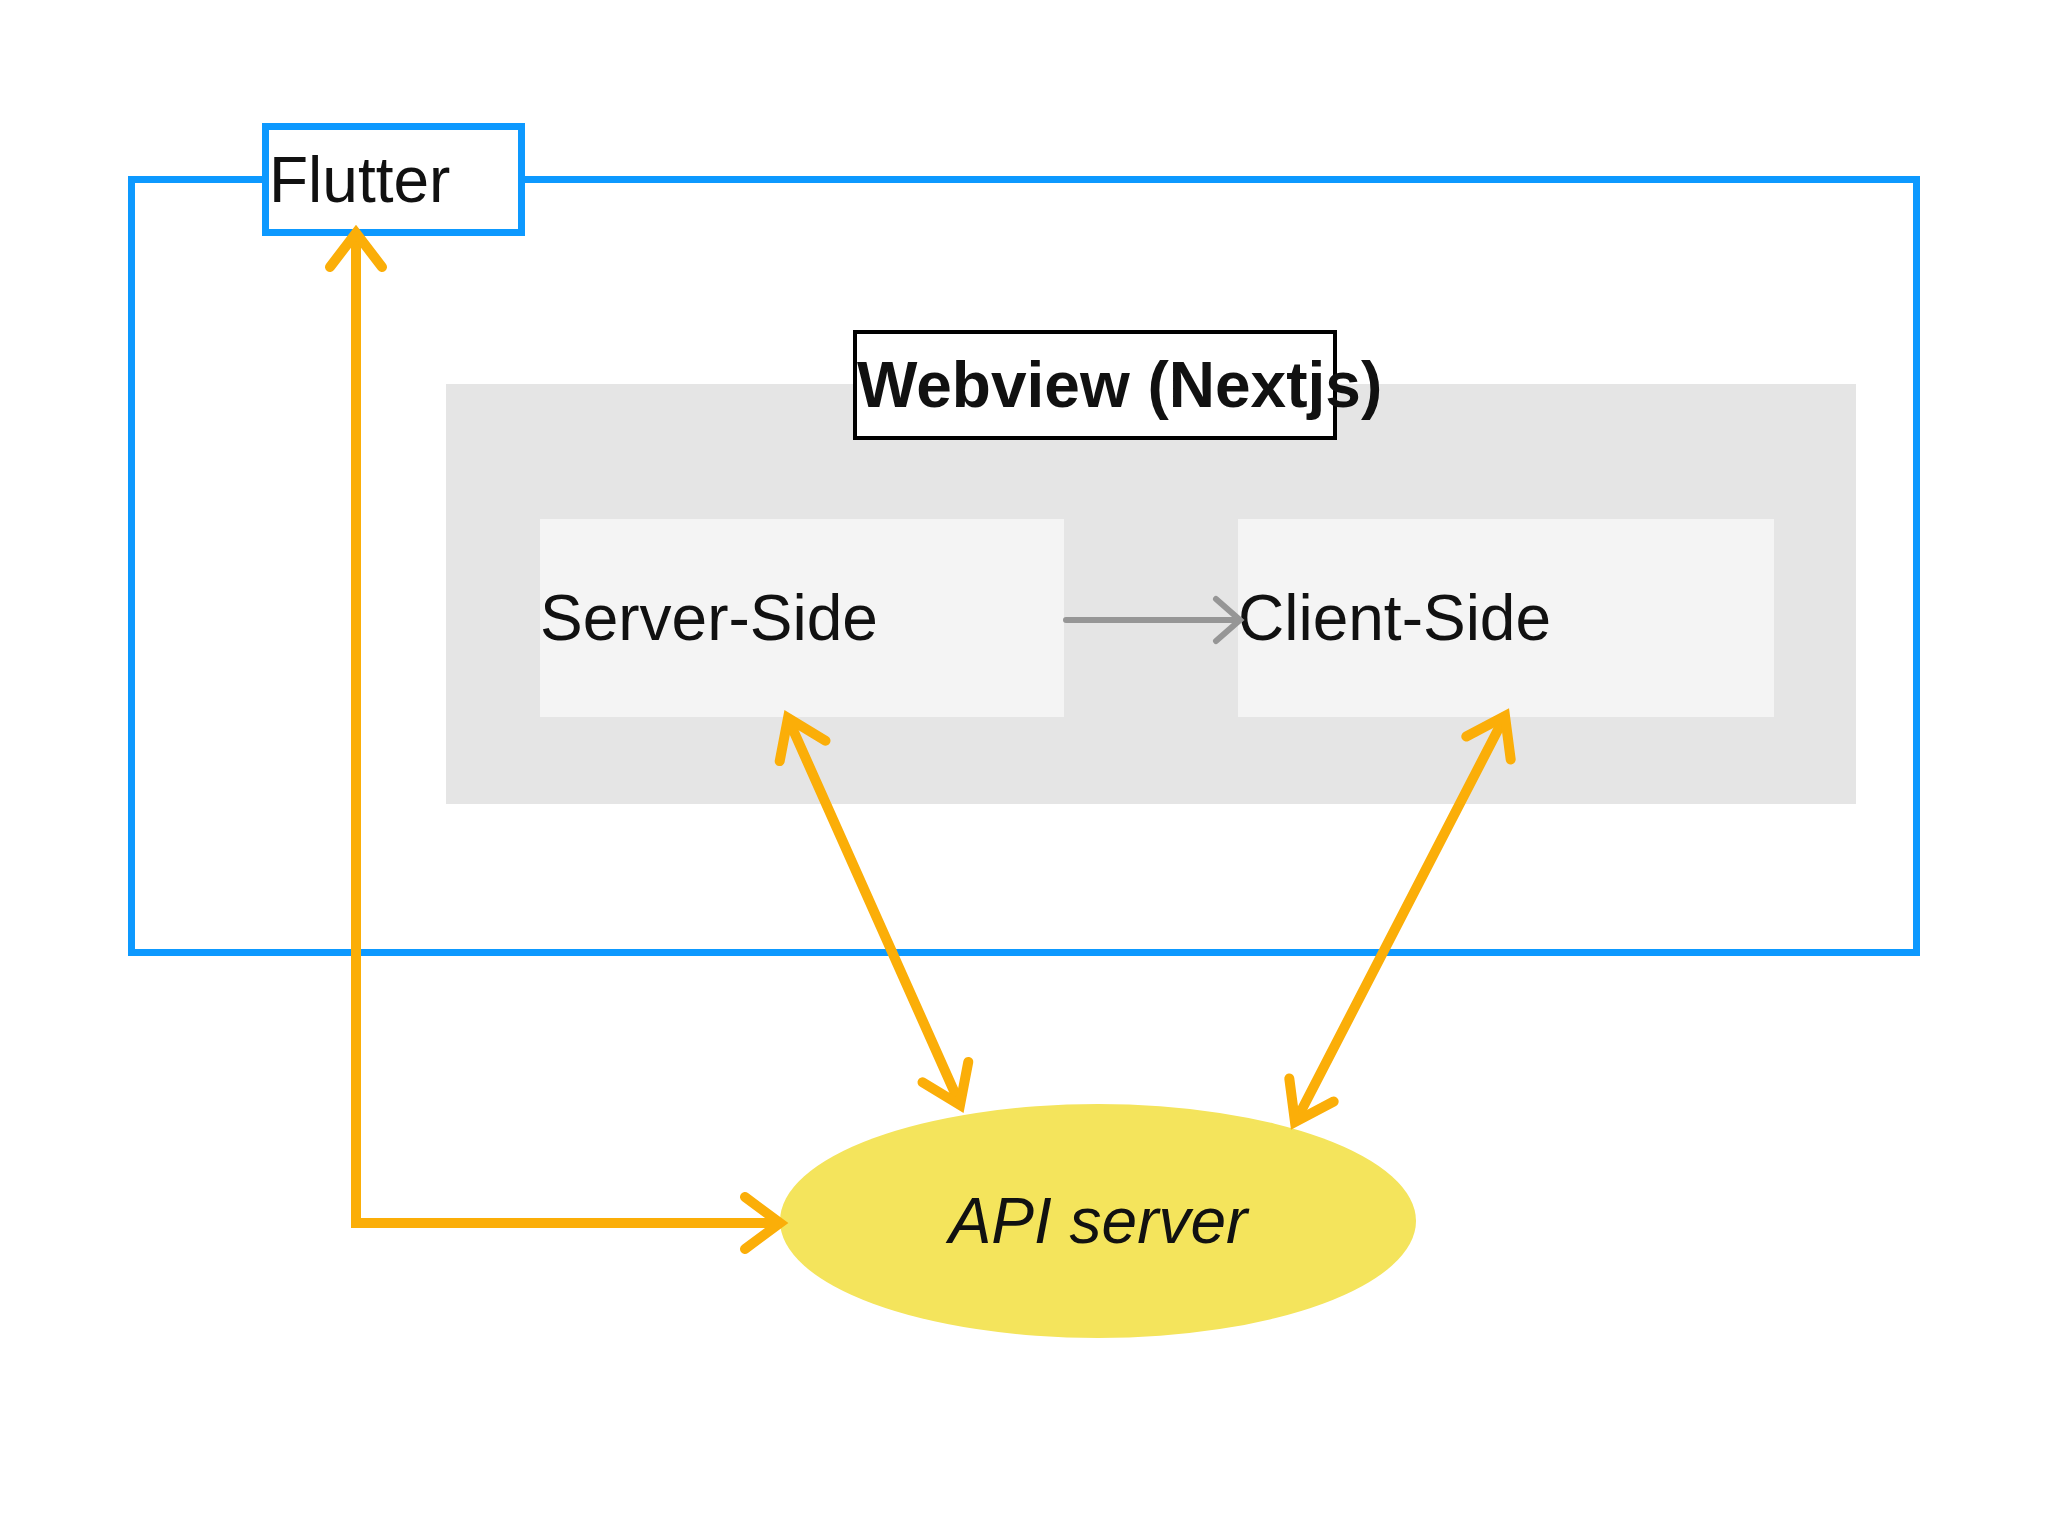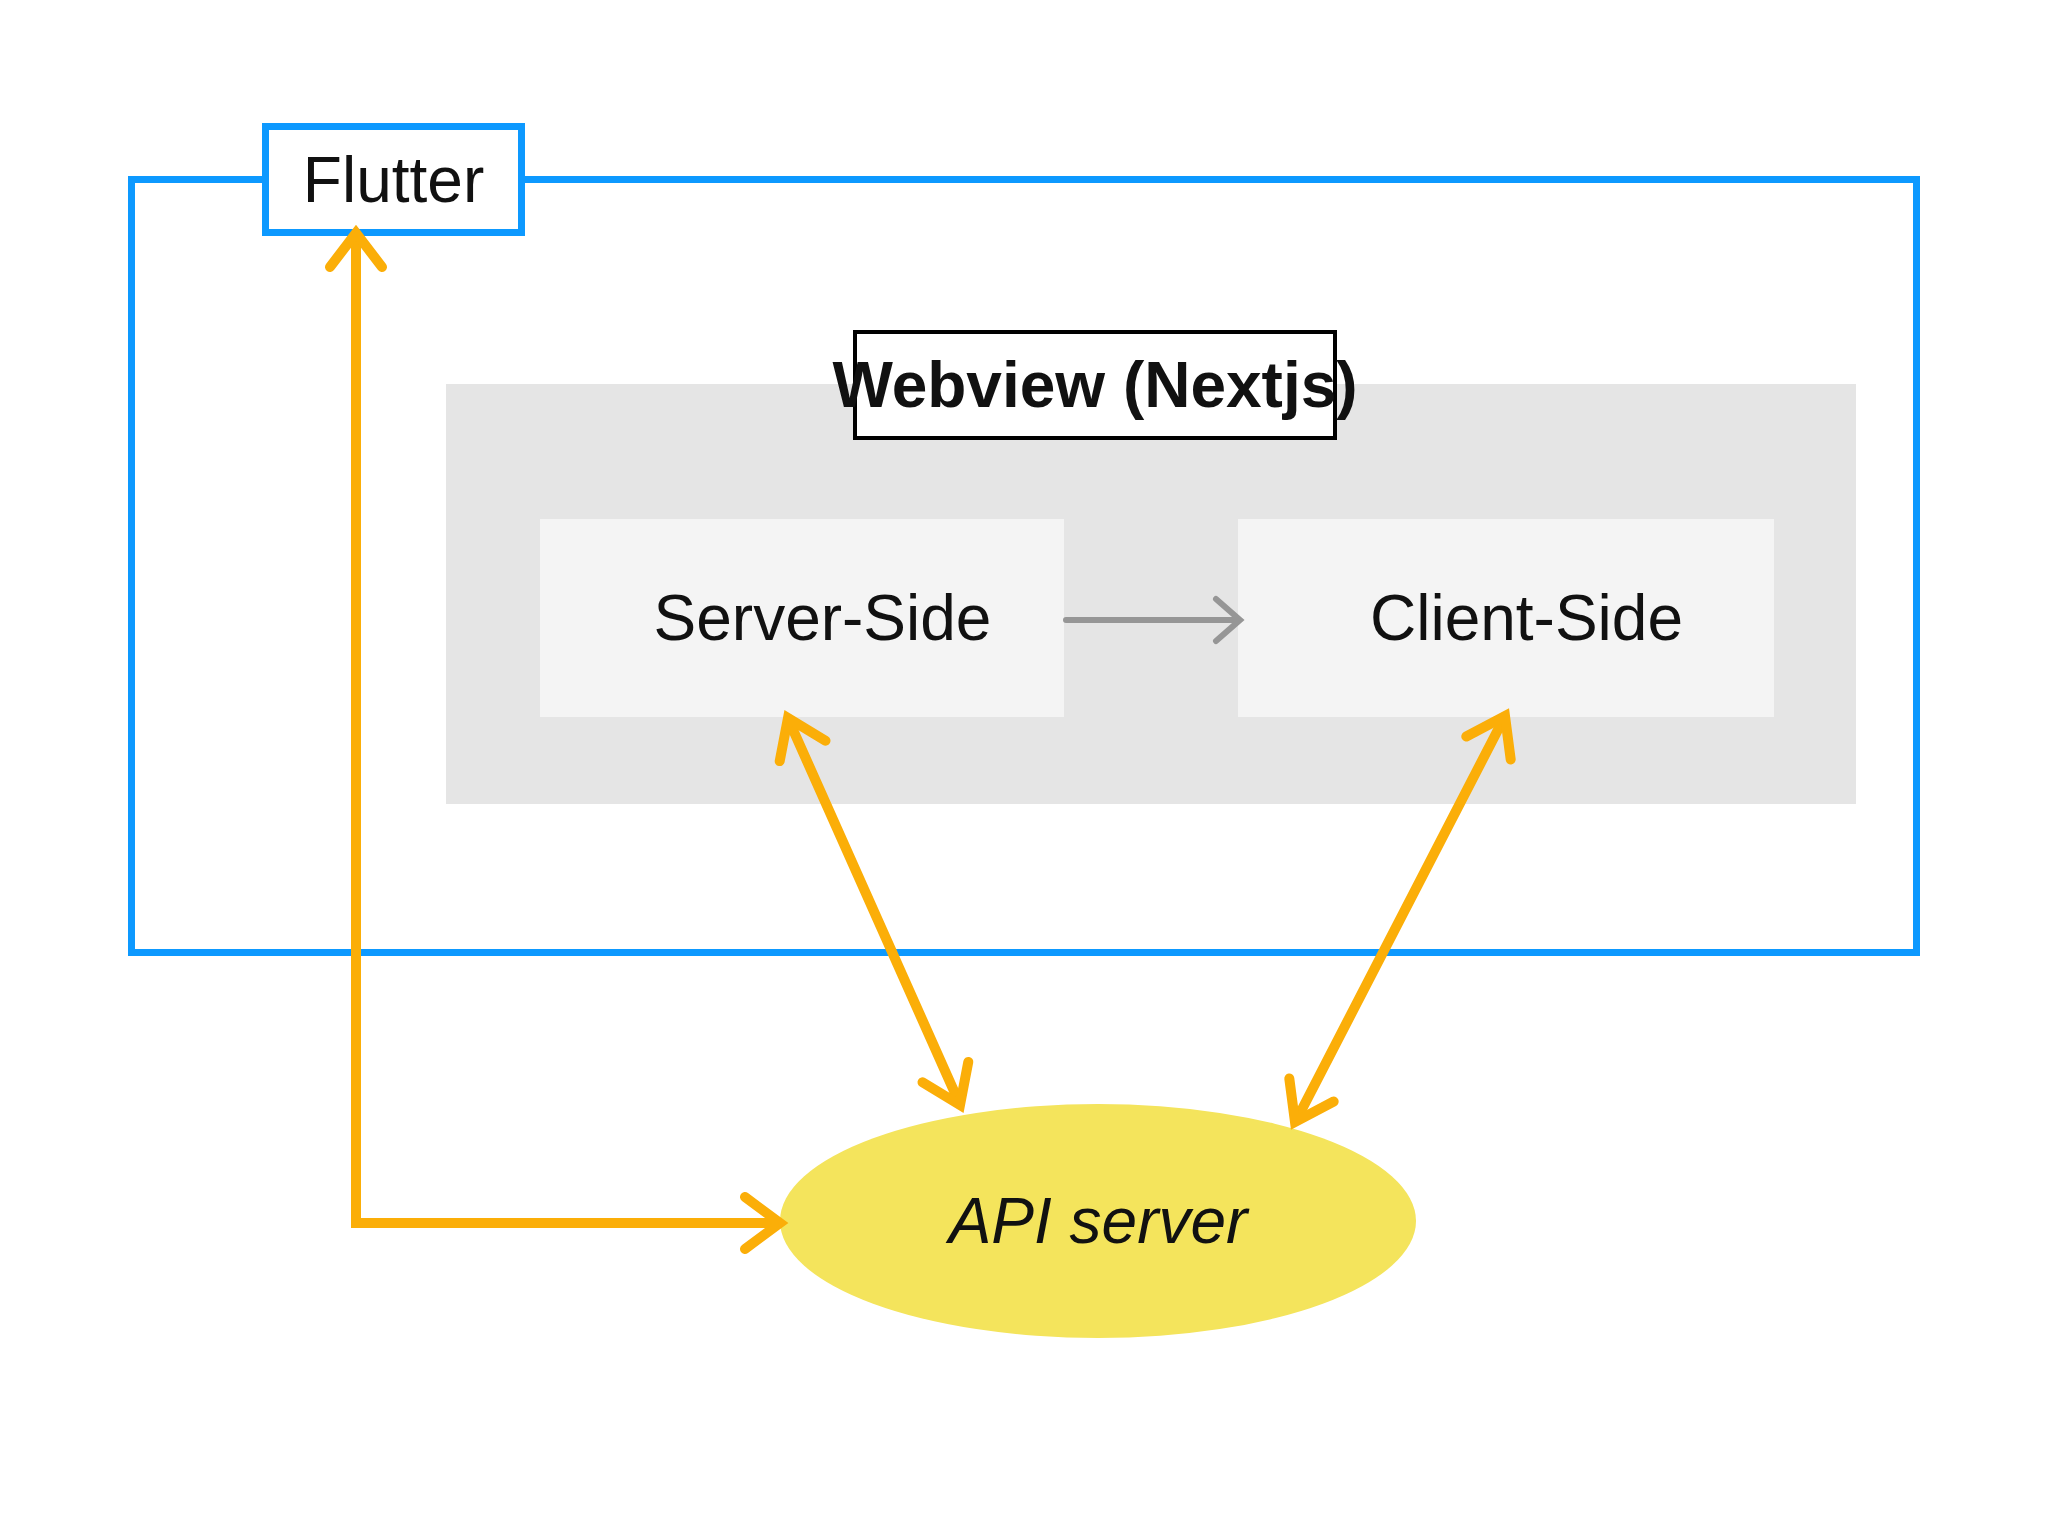--- a/index.html
+++ b/index.html
@@ -29,32 +29,31 @@
   
   .gray-panel {
     left: 446px; top: 384px;
     width: 1410px; height: 420px;
     background: var(--c-panel-gray, #E5E5E5);
   }
 
   
   .node-box {
     background: var(--c-box-gray, #F4F4F4);
-    display: flex; align-items: center; justify-content: center;
+    display: flex; align-items: center; justify-content: flex-start;
     font-size: 64px; line-height: 1;
     white-space: nowrap;
-    padding-left: 41px;
   }
   .server-box { left: 540px; top: 519px; width: 524px; height: 198px; }
   .client-box { left: 1238px; top: 519px; width: 536px; height: 198px; }
 
   
   .label-box {
     background: var(--c-white, #ffffff);
-    display: flex; align-items: center; justify-content: center;
+    display: flex; align-items: center; 
     font-size: 64px; line-height: 1;
     white-space: nowrap;
   }
   .flutter-label-box {
     left: 262px; top: 123px; width: 263px; height: 113px;
     border: 7px solid var(--c-blue, #0D99FF);
   }
   .webview-label-box {
     left: 853px; top: 330px; width: 484px; height: 110px;
     border: 4px solid var(--c-border-black, #000000);

